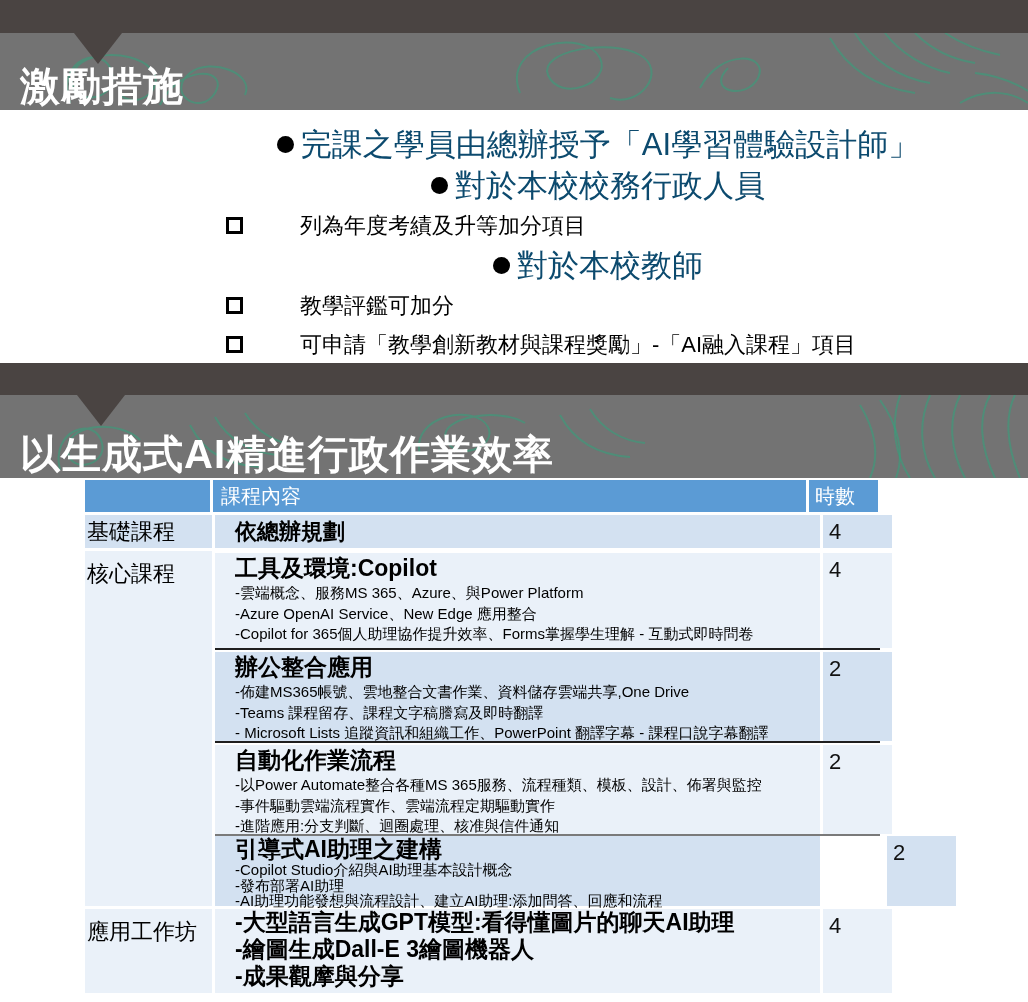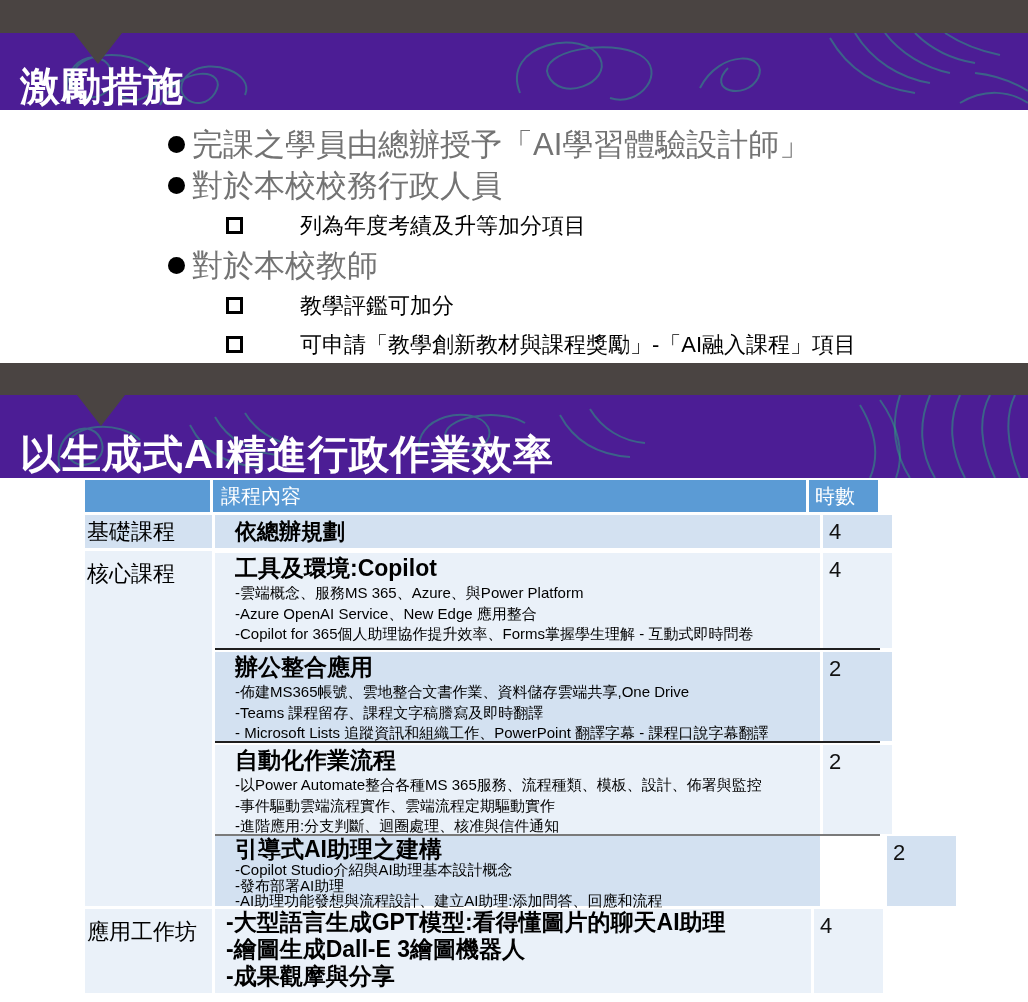--- a/index.html
+++ b/index.html
@@ -4,36 +4,36 @@
 <style>
   html,body{margin:0;padding:0;background:#ffffff;}
   body{font-family:"Liberation Sans","DejaVu Sans",sans-serif;color:#111;}
   #page{position:relative;width:1028px;height:1002px;background:#ffffff;overflow:hidden;}
 
   
   .dark-band{width:1028px;height:33px;background:#4a4442;}
   .band2{position:absolute;top:363px;left:0;height:32px;}
 
   
-  .banner{position:relative;width:1028px;background:#4c1d95;overflow:hidden;}
+  .banner{position:relative;width:1028px;background:#737373;overflow:hidden;}
   .banner1{position:absolute;top:33px;left:0;height:77px;}
   .banner2{position:absolute;top:395px;left:0;height:83px;}
   .banner h1{position:absolute;left:20px;bottom:2px;margin:0;color:#ffffff;
     font-size:40px;font-weight:bold;letter-spacing:1px;line-height:1.1;}
   .notch{position:absolute;top:0;width:0;height:0;
     border-left:24px solid transparent;border-right:24px solid transparent;
     border-top:31px solid #4a4442;}
   .notch1{left:74px;}
   .notch2{left:77px;}
   .doodle{position:absolute;inset:0;width:100%;height:100%;}
   .doodle path{fill:none;stroke:#2ca87e;stroke-width:2;opacity:.5;}
 
   
   .bullets{position:absolute;top:124px;left:0;width:1028px;}
-  .b1{display:flex;align-items:center;height:41px;margin-left:168px;font-size:31px;color:#737373;}
+  .b1{display:flex;align-items:center;height:41px;margin-left:168px;font-size:31px;color:#0c4a6e;justify-content:center;}
   .b2{display:flex;align-items:center;height:39px;margin-left:226px;font-size:22px;color:#000;gap:45px;}
   .dot{width:17px;height:17px;border-radius:50%;background:#000;margin-right:7px;flex:none;}
   .sq{width:11px;height:11px;border:3px solid #000;margin-right:12px;flex:none;}
 
   
   .ctable{position:absolute;top:480px;left:85px;width:793px;font-size:15px;}
   .trow{display:flex;margin-bottom:3px;}
   .vgap{width:3px;background:#ffffff;flex:none;}
   .cellcat{width:125px;flex:none;}
   .cellcontent{width:593px;flex:none;}
@@ -61,21 +61,21 @@
   .sep-dark{border-top:2px solid #1f1f1f;}
   .sep-gray{border-top:2px solid #7a7a7a;}
   .row-basic .item{height:33px;}
   .row-basic .item-title{font-weight:bold;line-height:33px;font-size:22px;}
   .i-copilot{height:97px;padding-top:2px;box-sizing:border-box;}
   .i-office{height:93px;padding-top:2px;box-sizing:border-box;}
   .i-auto{height:93px;padding-top:2px;box-sizing:border-box;}
   .i-agent{height:72px;box-sizing:border-box;gap:32px;}
   .row-workshop .item{height:84px;}
   .big-line{font-size:23px;font-weight:bold;line-height:27px;color:#000;}
-  .row-workshop .body{padding-left:11px;}
+  .row-workshop .body{padding-left:20px;}
 </style>
 </head>
 <body>
 
 <div id="page">
 
   <div class="dark-band"></div>
 
   <div class="banner banner1">
     <svg class="doodle" viewBox="0 0 1028 77" preserveAspectRatio="none">

